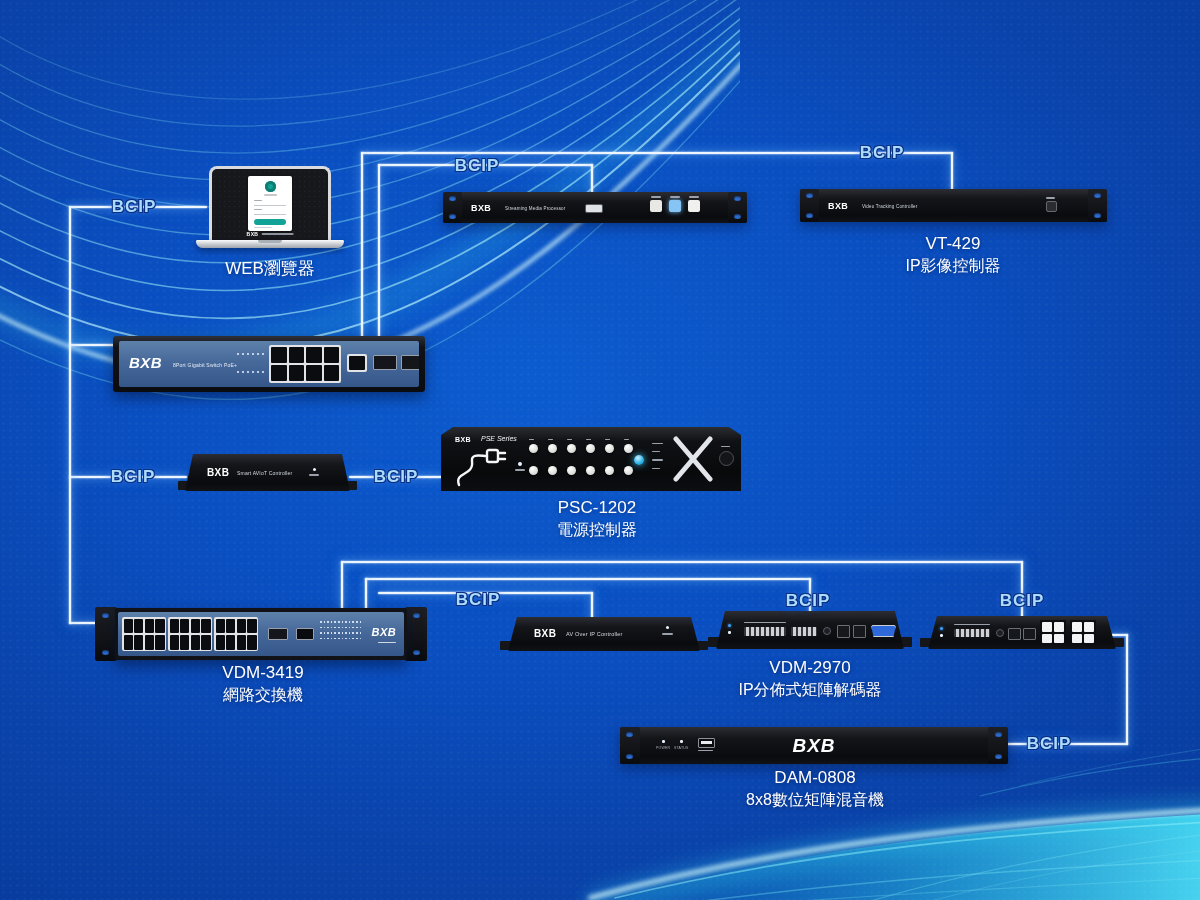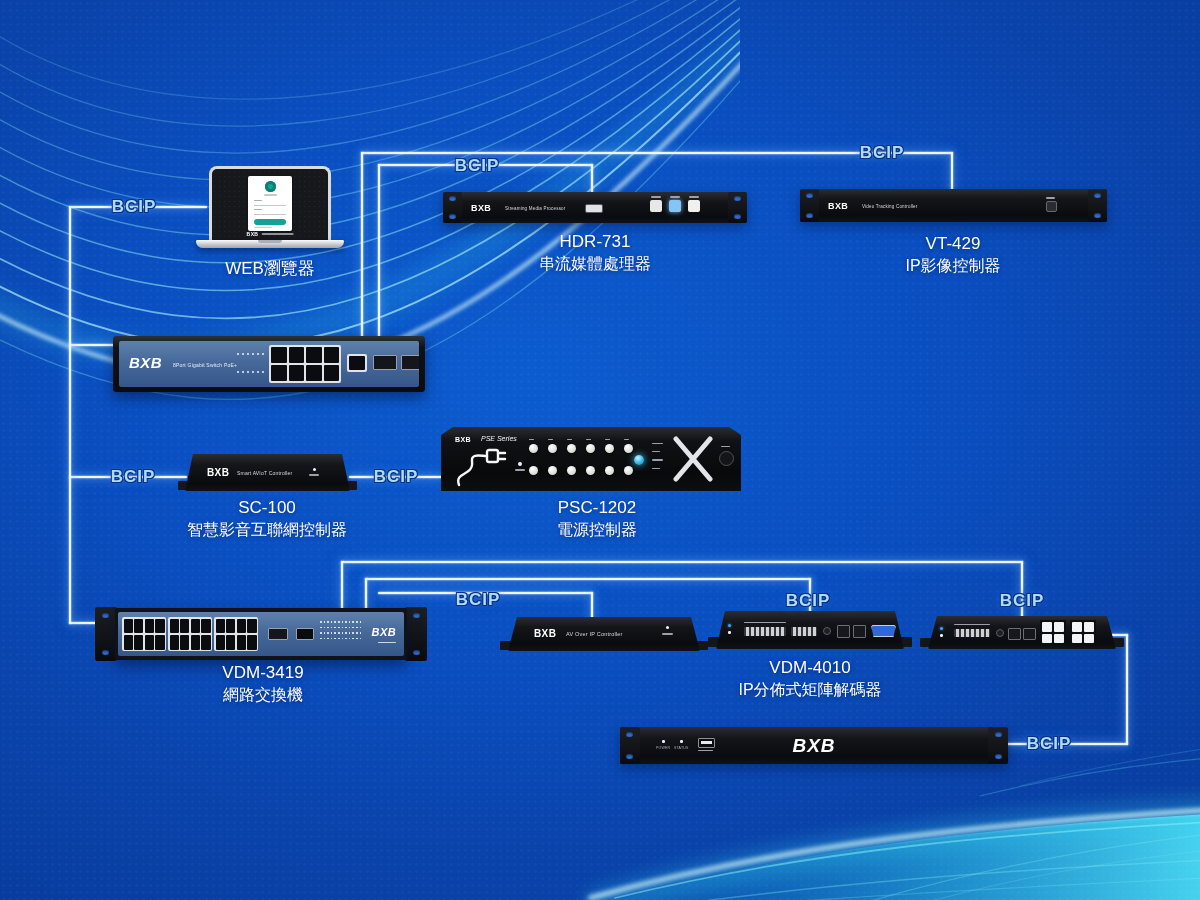--- a/index.html
+++ b/index.html
@@ -469,38 +469,34 @@
     <div class="abs" style="left:78px;top:11px;width:15px;height:8px;background:#0c0d0f;border:1px solid #8b9099;border-radius:1px">
       <i class="abs" style="left:2px;top:2px;right:2px;height:3px;background:#e8eaee"></i>
     </div>
     <span class="bar abs" style="left:78px;top:23px;width:15px;height:1.2px"></span>
     <span class="brand abs" style="left:50%;top:50%;transform:translate(-50%,-50%);font-size:19px;letter-spacing:1px;font-style:italic">BXB</span>
   </div>
 
   <div class="dev-label" style="left:270px;top:258px">
     <div class="model">WEB瀏覽器</div>
   </div>
-  <div class="dev-label" style="left:595px;top:231px">
-    <div class="model">HDR-731</div>
-    <div class="desc">串流媒體處理器</div>
-  </div>
   <div class="dev-label" style="left:953px;top:233px">
     <div class="model">VT-429</div>
     <div class="desc">IP影像控制器</div>
   </div>
-  <div class="dev-label" style="left:267px;top:497px">
-    <div class="model">SC-100</div>
-    <div class="desc">智慧影音互聯網控制器</div>
-  </div>
   <div class="dev-label" style="left:597px;top:497px">
     <div class="model">PSC-1202</div>
     <div class="desc">電源控制器</div>
   </div>
   <div class="dev-label" style="left:263px;top:662px">
     <div class="model">VDM-3419</div>
     <div class="desc">網路交換機</div>
   </div>
   <div class="dev-label" style="left:810px;top:657px">
-    <div class="model">VDM-4010</div>
+    <div class="model">VDM-2970</div>
     <div class="desc">IP分佈式矩陣解碼器</div>
   </div>
+  <div class="dev-label" style="left:815px;top:767px">
+    <div class="model">DAM-0808</div>
+    <div class="desc">8x8數位矩陣混音機</div>
+  </div>
 
 </div>
 
 </body></html>

